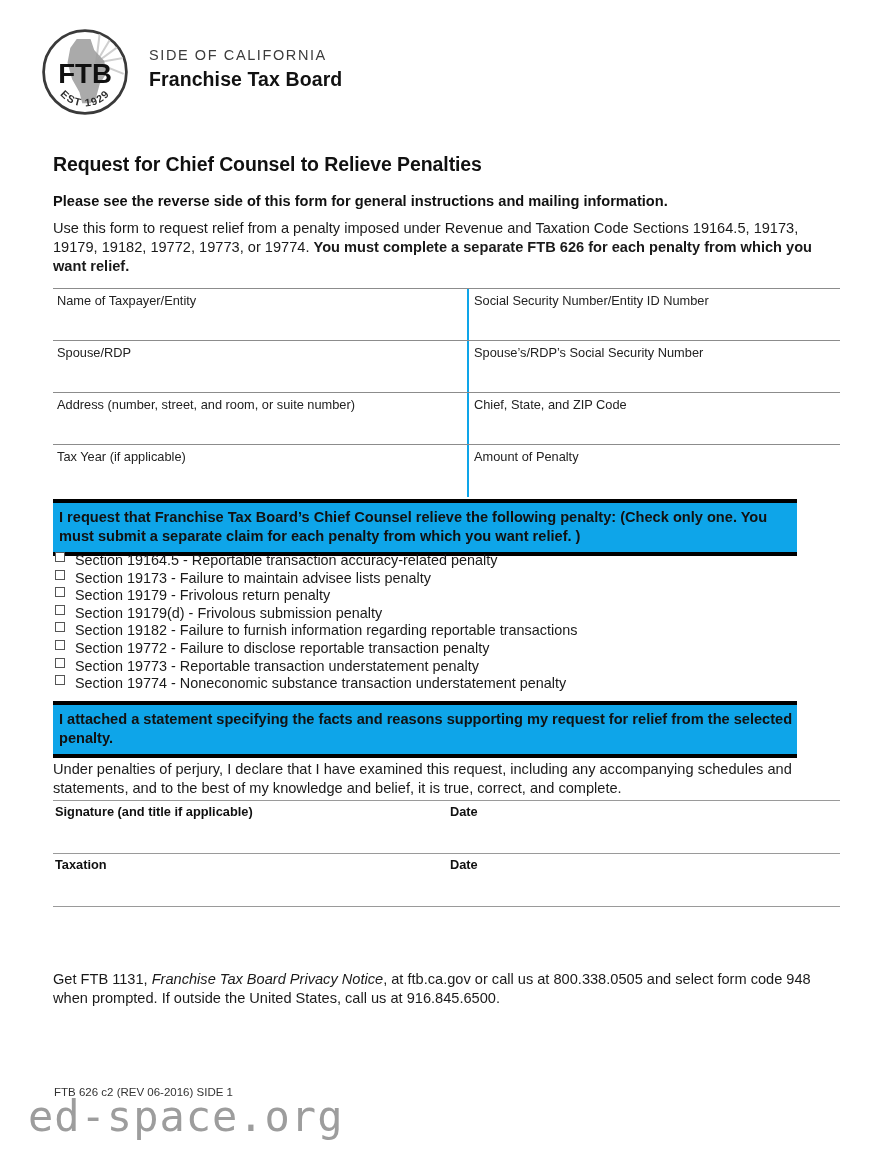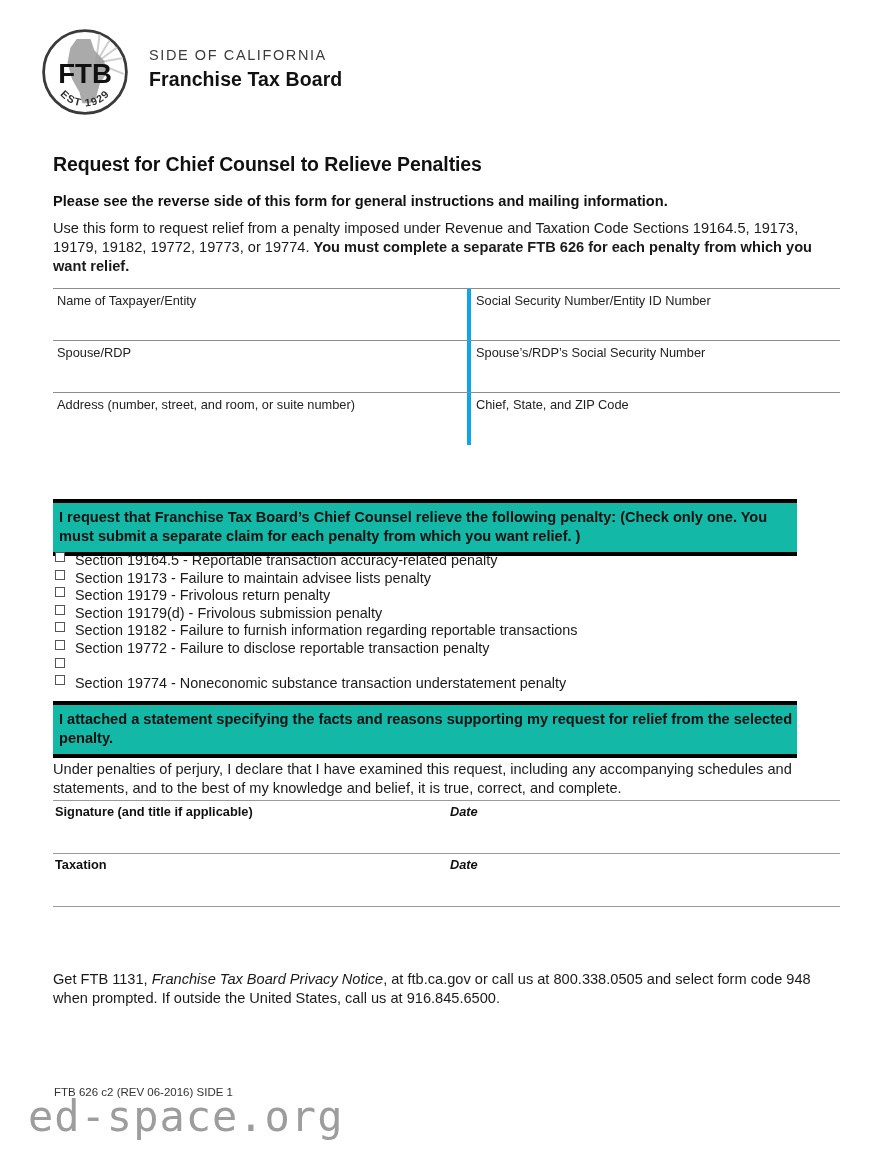--- a/index.html
+++ b/index.html
@@ -100,29 +100,29 @@
   }
   .field-row:last-child { border-bottom: none; }
   .field-cell {
     box-sizing: border-box;
     padding: 4px 0 0 4px;
     font-size: 12.8px;
     color: #222;
     line-height: 15px;
   }
   .field-cell.left  { width: 395px; flex: 0 0 395px; }
-  .field-cell.right { flex: 1 1 auto; border-left: 4px solid #0ea5e9; padding-left: 5px; }
+  .field-cell.right { flex: 1 1 auto; border-left: 2px solid #0ea5e9; padding-left: 5px; }
 
   
   .banner {
     position: absolute;
     left: 53px;
     width: 744px;
     box-sizing: border-box;
-    background: #14b8a6;
+    background: #0ea5e9;
     border-top: 4px solid #000;
     border-bottom: 4px solid #000;
     padding: 5px 0 6px 6px;
     font-size: 14.6px;
     font-weight: bold;
     line-height: 19px;
     color: #111;
   }
   #banner-penalty { top: 499px; }
   #banner-attach  { top: 701px; }
@@ -178,21 +178,21 @@
     border-top: 1px solid #9a9a9a;
   }
   .sig-label {
     position: absolute;
     top: 3px;
     font-size: 12.8px;
     font-weight: bold;
     color: #111;
   }
   .sig-label.name { left: 2px; }
-  .sig-label.date { left: 397px; font-style: italic; }
+  .sig-label.date { left: 397px; }
   .sig-rule-bottom {
     height: 1px;
     background: #9a9a9a;
   }
 
   
   .privacy {
     position: absolute;
     left: 53px;
     top: 970px;
@@ -268,20 +268,24 @@
       <div class="field-cell right">Social Security Number/Entity ID Number</div>
     </div>
     <div class="field-row">
       <div class="field-cell left">Spouse/RDP</div>
       <div class="field-cell right">Spouse’s/RDP’s Social Security Number</div>
     </div>
     <div class="field-row">
       <div class="field-cell left">Address (number, street, and room, or suite number)</div>
       <div class="field-cell right">Chief, State, and ZIP Code</div>
     </div>
+    <div class="field-row">
+      <div class="field-cell left">Tax Year (if applicable)</div>
+      <div class="field-cell right">Amount of Penalty</div>
+    </div>
   </div>
 
   <div class="banner" id="banner-penalty">I request that Franchise Tax Board’s Chief Counsel relieve the following penalty:  (Check only one. You must submit a separate claim for each penalty from which you want relief. )</div>
 
   <div class="checklist">
     <div class="check-item">
       <span class="checkbox"></span>
       <span class="check-label">Section 19164.5 - Reportable transaction accuracy-related penalty</span>
     </div>
     <div class="check-item">
@@ -299,20 +303,21 @@
     <div class="check-item">
       <span class="checkbox"></span>
       <span class="check-label">Section 19182 - Failure to furnish information regarding reportable transactions</span>
     </div>
     <div class="check-item">
       <span class="checkbox"></span>
       <span class="check-label">Section 19772 - Failure to disclose reportable transaction penalty</span>
     </div>
     <div class="check-item">
       <span class="checkbox"></span>
+      <span class="check-label">Section 19773 - Reportable transaction understatement penalty</span>
     </div>
     <div class="check-item">
       <span class="checkbox"></span>
       <span class="check-label">Section 19774 - Noneconomic substance transaction understatement penalty</span>
     </div>
   </div>
 
   <div class="banner" id="banner-attach">I attached a statement specifying the facts and reasons supporting my request for relief from the selected penalty.</div>
 
   <div class="perjury">Under penalties of perjury, I declare that I have examined this request, including any accompanying schedules and statements, and to the best of my knowledge and belief, it is true, correct, and complete.</div>

